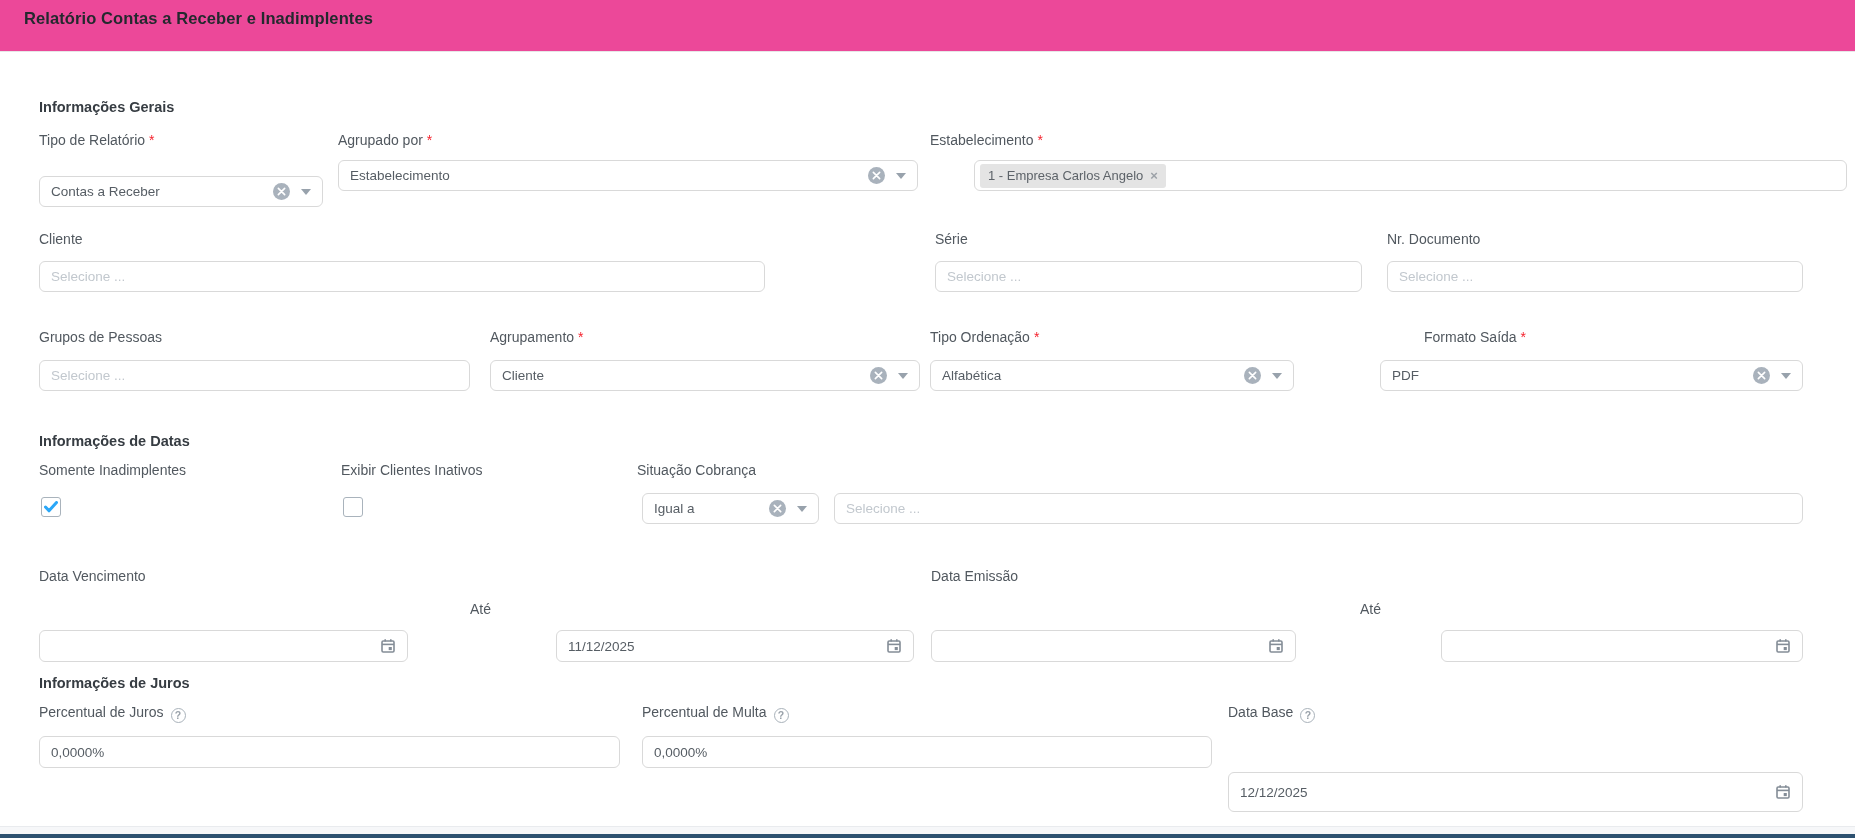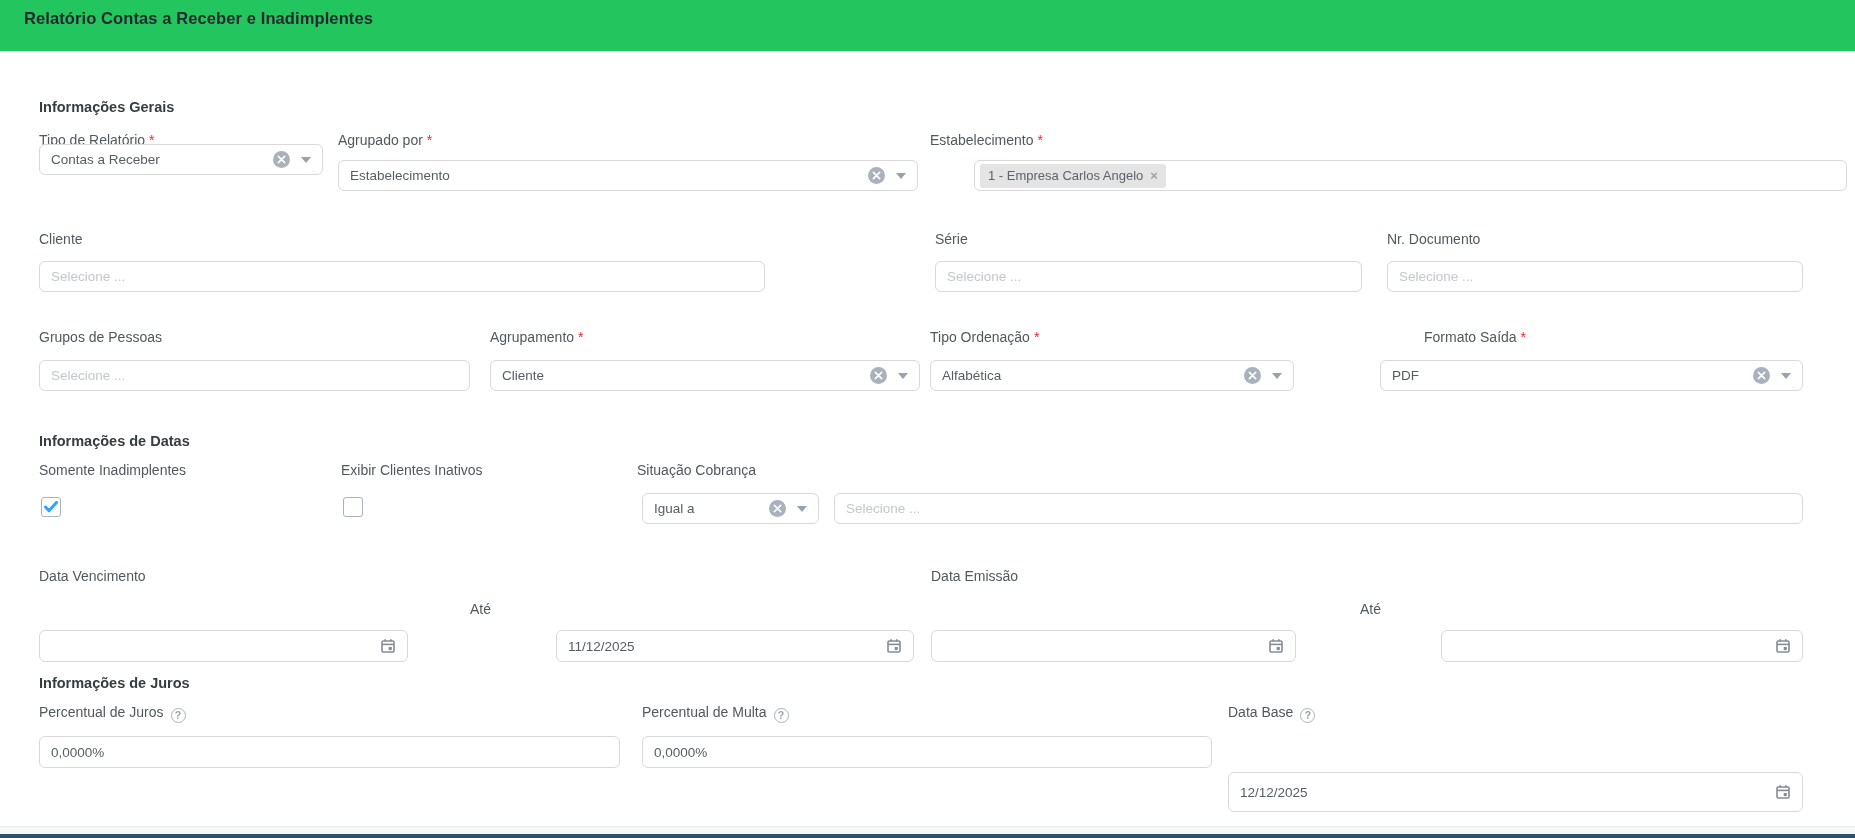--- a/index.html
+++ b/index.html
@@ -1,21 +1,21 @@
 <!DOCTYPE html>
 <html><head>
 <meta charset="utf-8">
 <style>
   html,body{margin:0;padding:0;}
   body{
     width:1855px;height:838px;position:relative;overflow:hidden;
     background:#ffffff;font-family:"Liberation Sans",sans-serif;color:#545b62;
   }
   
-  .header{position:absolute;left:0;top:0;width:1855px;height:51px;background:#22c55e;border-bottom:1px solid #e7e7e7;text-align:center;}
+  .header{position:absolute;left:0;top:0;width:1855px;height:51px;background:#ec4899;border-bottom:1px solid #e7e7e7;text-align:center;}
   .page-title{position:absolute;left:24px;top:9px;font-size:16.5px;font-weight:700;color:#24292e;letter-spacing:.1px;}
 
   .sec-heading{position:absolute;font-size:14.5px;font-weight:700;color:#363c42;}
   .lbl{position:absolute;font-size:14px;color:#51585f;white-space:nowrap;}
   .req{color:#f5222d;margin-left:4px;}
 
   .box{
     position:absolute;height:31px;box-sizing:border-box;background:#fff;
     border:1px solid #d9d9d9;border-radius:6px;display:flex;align-items:center;
     padding:0 11px;font-size:13.5px;color:#565d64;
@@ -63,21 +63,21 @@
 <div class="header">
   <div class="page-title">Relatório Contas a Receber e Inadimplentes</div>
 </div>
 
 <div class="sec-heading" style="left:39px;top:99px;">Informações Gerais</div>
 
 <div class="lbl" style="left:39px;top:132px;"><span>Tipo de Relatório</span><span class="req">*</span></div>
 <div class="lbl" style="left:338px;top:132px;"><span>Agrupado por</span><span class="req">*</span></div>
 <div class="lbl" style="left:930px;top:132px;"><span>Estabelecimento</span><span class="req">*</span></div>
 
-<div class="box" style="left:39px;top:144px;width:284px;">
+<div class="box" style="left:39px;top:176px;width:284px;">
   <span class="val">Contas a Receber</span>
   <span class="clear-ic">
       <svg width="9" height="9" viewBox="0 0 10 10">
         <path d="M1.5 1.5 L8.5 8.5 M8.5 1.5 L1.5 8.5" stroke="#fff" stroke-width="1.8" stroke-linecap="round"></path>
       </svg>
     </span>
   <span class="caret"></span>
 </div>
 <div class="box" style="left:338px;top:160px;width:580px;">
   <span class="val">Estabelecimento</span>

